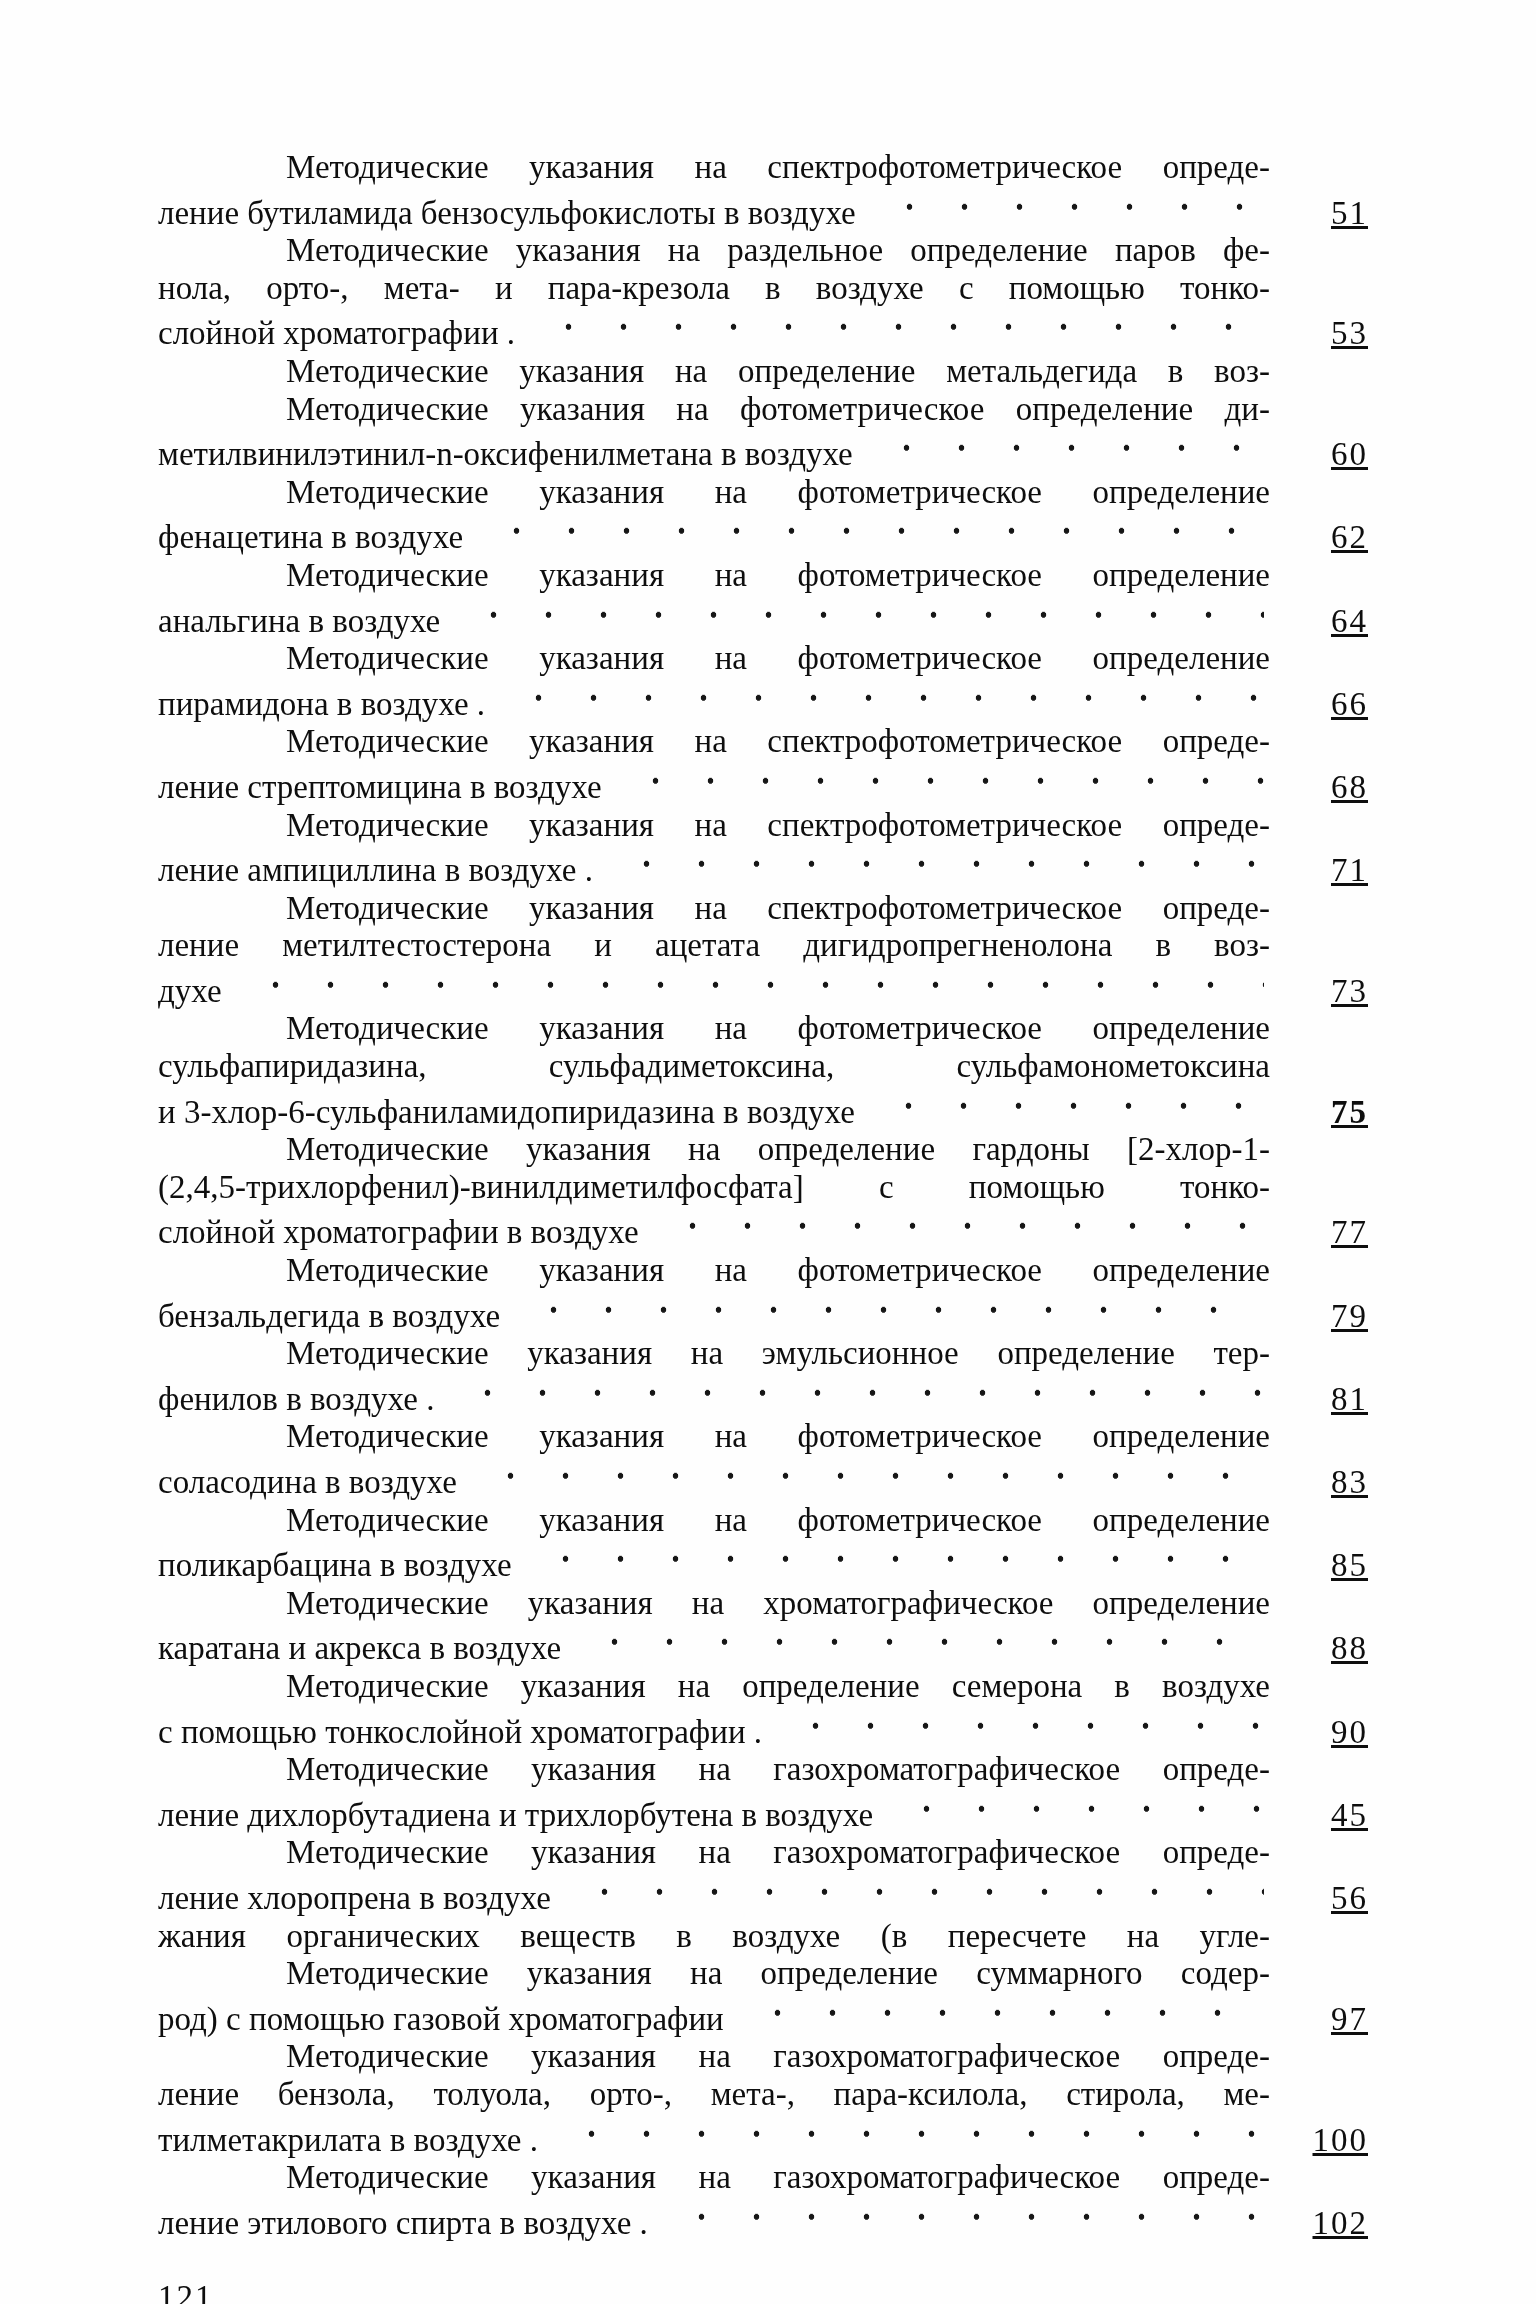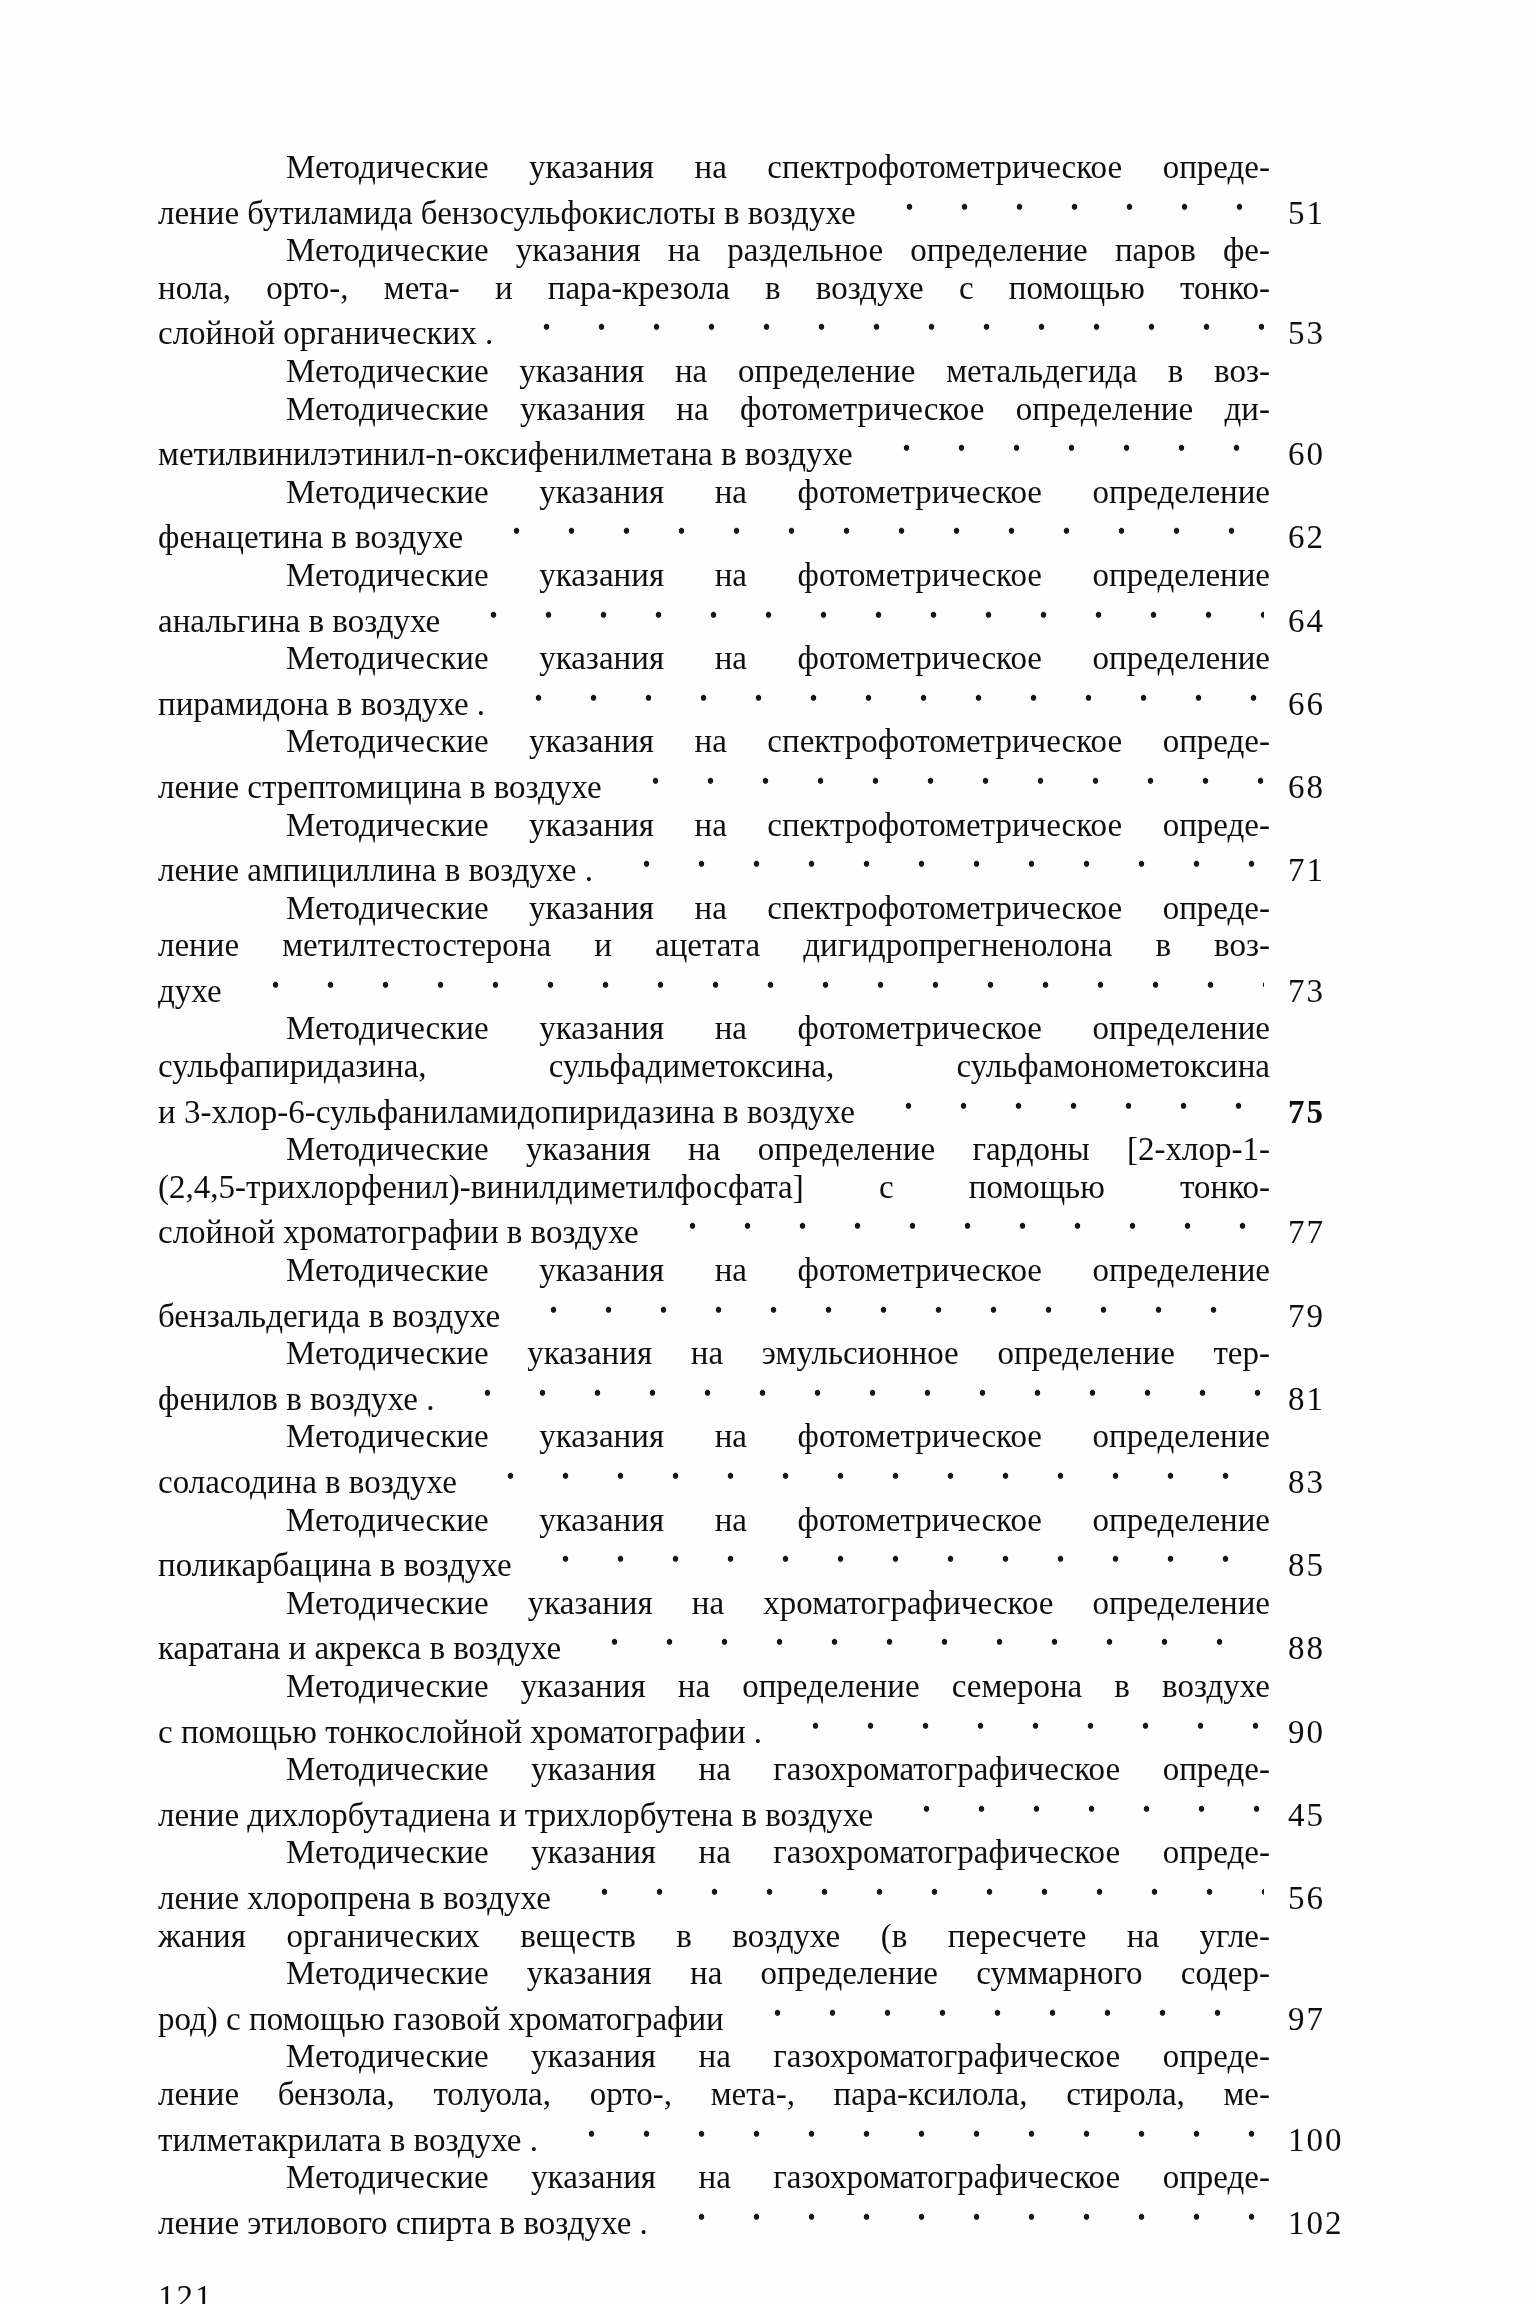--- a/index.html
+++ b/index.html
@@ -48,22 +48,23 @@
     margin-left: 26px;
     margin-right: 24px;
     background-image: radial-gradient(circle, #161616 2.6px, rgba(0,0,0,0) 3.1px);
     background-size: 55px 37.6px;
     background-position: left calc(100% - 7px);
     background-repeat: repeat-x;
   }
   .pagenum {
     flex: 0 0 auto;
     min-width: 80px;
-    text-align: left;
+    text-align: right;
     letter-spacing: 2px;
+    text-decoration: underline;
   }
   .pagenum.bold { font-weight: 700; }
   .footer-pagenum {
     margin-top: 37px;
     text-align: left;
     letter-spacing: 2px;
   }
 </style>
 </head>
 <body>
@@ -75,21 +76,21 @@
         <div class="toc-line last">
           <span class="line-text">ление бутиламида бензосульфокислоты в воздухе</span>
           <span class="leader"></span>
           <span class="pagenum">51</span>
         </div>
       </div>
       <div class="toc-entry">
         <div class="toc-line first"><span class="line-text">Методические указания на раздельное определение паров фе-</span></div>
         <div class="toc-line"><span class="line-text">нола, орто-, мета- и пара-крезола в воздухе с помощью тонко-</span></div>
         <div class="toc-line last">
-          <span class="line-text">слойной органических .</span>
+          <span class="line-text">слойной хроматографии .</span>
           <span class="leader"></span>
           <span class="pagenum">53</span>
         </div>
       </div>
       <div class="toc-entry">
         <div class="toc-line first"><span class="line-text">Методические указания на определение метальдегида в воз-</span></div>
       </div>
       <div class="toc-entry">
         <div class="toc-line first"><span class="line-text">Методические указания на фотометрическое определение ди-</span></div>
         <div class="toc-line last">

